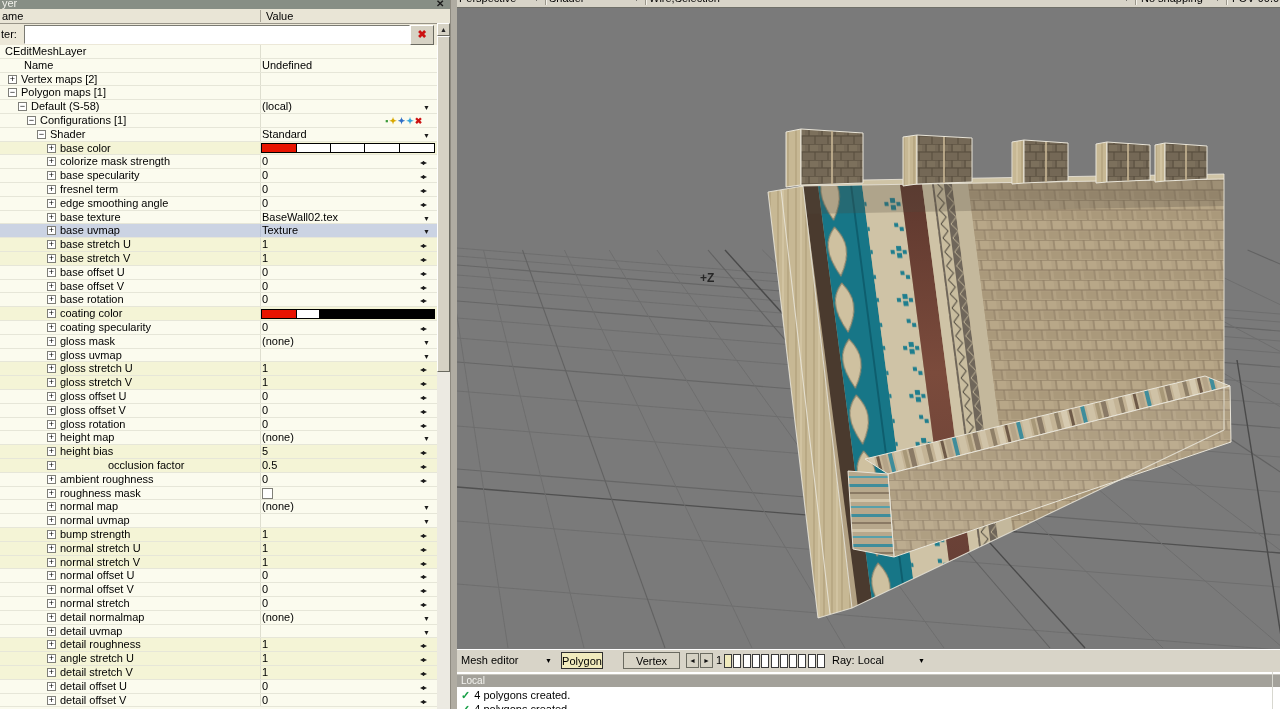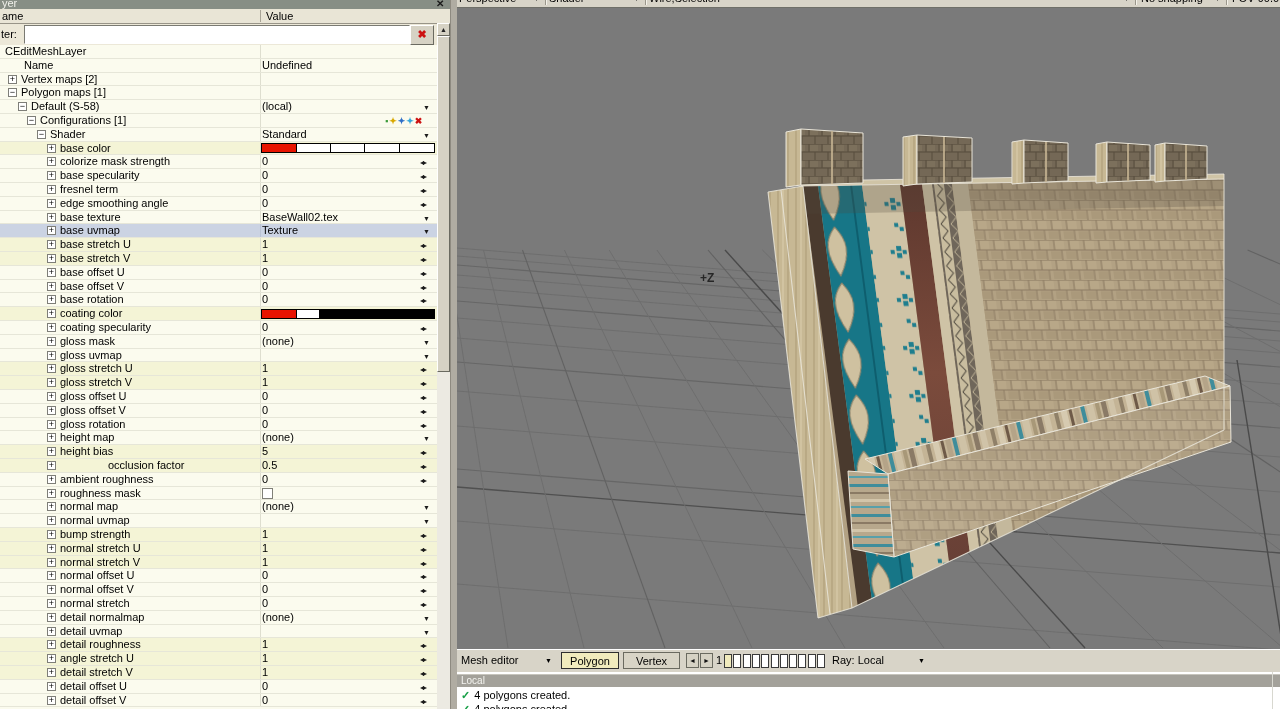--- a/index.html
+++ b/index.html
@@ -599,21 +599,21 @@
       <i class="tbsep" style="left: 188px;"></i>
       <i class="tbsep" style="left: 678px;"></i>
       <i class="tbsep" style="left: 769px;"></i>
     </div>
 </div>
 
 <div id="meshbar" class="abs">
   <span class="lbl" style="left:4px">Mesh editor</span>
   <span class="lbl" style="left:88px;font-size:7px;top:7px">▼</span>
   <div id="tabswrap">
-      <div class="tabbtn" style="left: 104px; width: 58px; background: rgb(241, 235, 189);">Polygon</div>
+      <div class="tabbtn" style="left: 104px; width: 42px; background: rgb(241, 235, 189);">Polygon</div>
       <div class="tabbtn" style="left: 166px; width: 57px; background: rgb(216, 212, 198); border-color: rgb(106, 106, 96);">Vertex</div>
     </div>
   <div class="pagebtn" style="left:229px"><span>◄</span></div>
   <div class="pagebtn" style="left:243px"><span>►</span></div>
   <span class="lbl" style="left:259px">1</span>
   <div id="boxeswrap">
       <div class="fbox" style="left: 267px; background: rgb(241, 235, 189);"></div>
       <div class="fbox" style="left: 276.3px;"></div>
       <div class="fbox" style="left: 285.6px;"></div>
       <div class="fbox" style="left: 294.9px;"></div>

